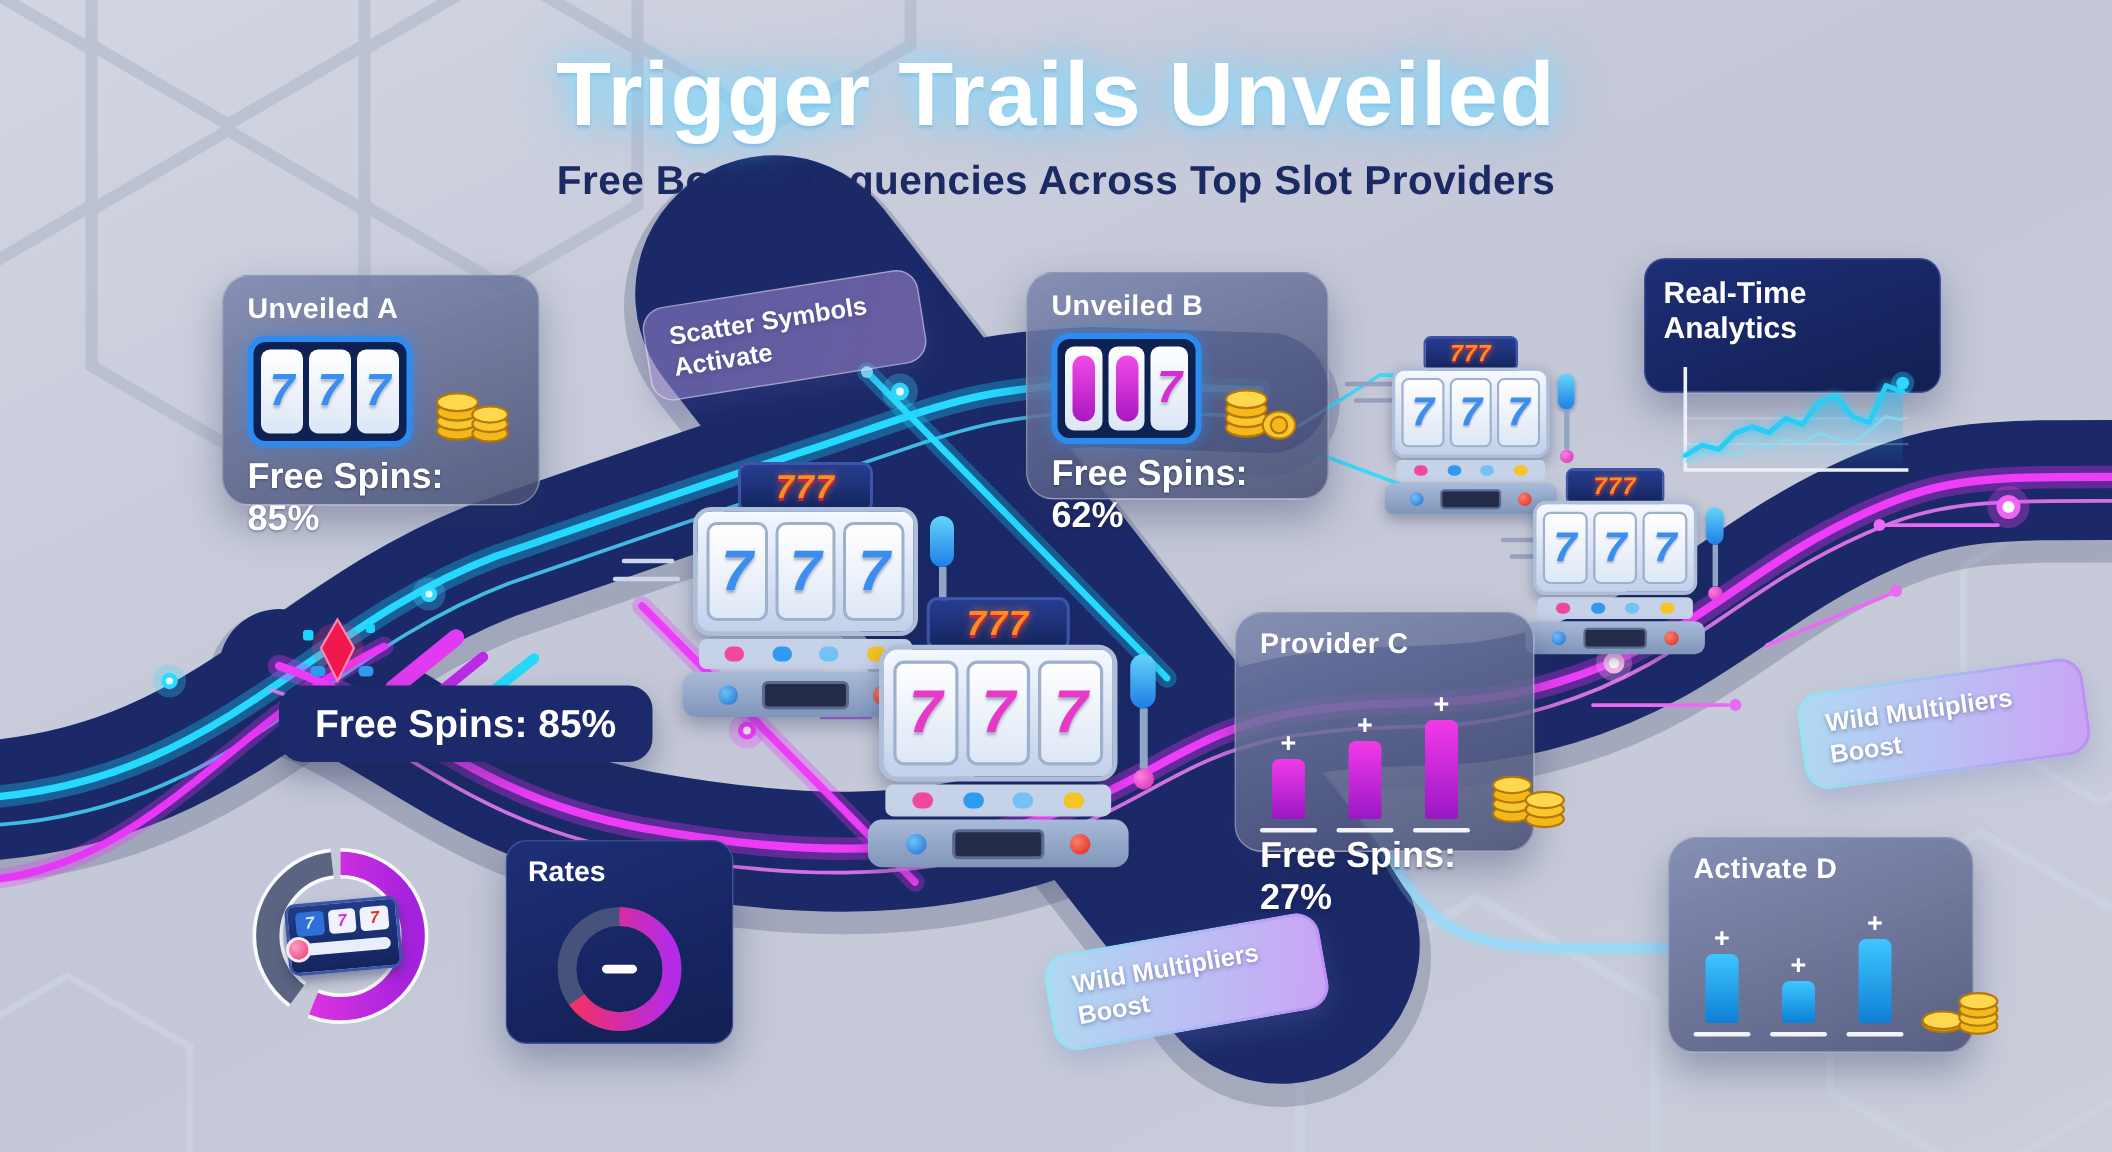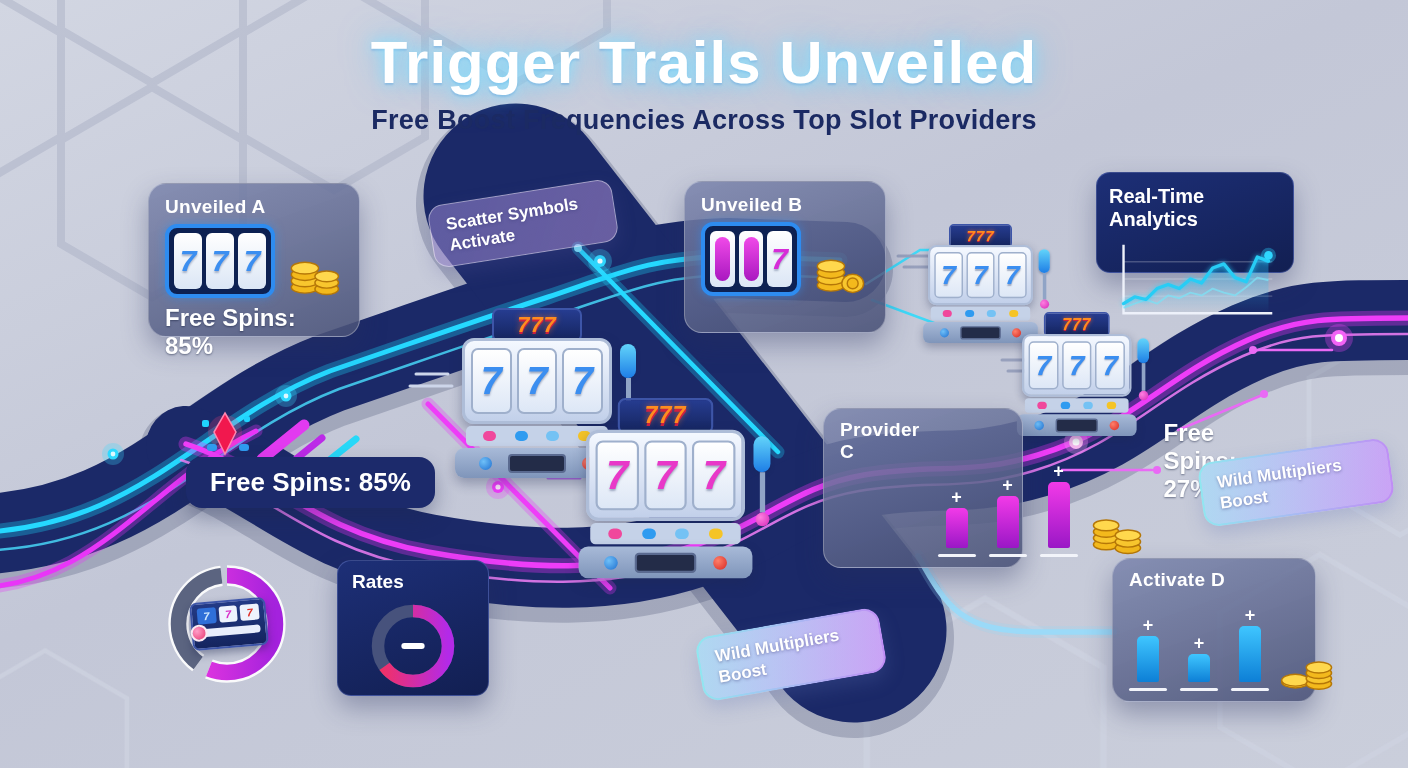--- a/index.html
+++ b/index.html
@@ -431,23 +431,24 @@
         <g stroke="#b57708" stroke-width="1.6">
           <ellipse cx="22" cy="48" rx="15" ry="6.5" fill="#f3b91c"></ellipse>
             <ellipse cx="22" cy="41" rx="15" ry="6.5" fill="#f8c62e"></ellipse>
           <ellipse cx="22" cy="34" rx="15" ry="6.5" fill="#f3b91c"></ellipse>
             <ellipse cx="22" cy="27" rx="15" ry="6.5" fill="#ffd84d"></ellipse>
           <ellipse cx="46" cy="46" rx="12" ry="10" fill="#f8c62e"></ellipse>
             <circle cx="46" cy="46" r="6" fill="#f3b91c"></circle>
         </g>
       </svg>
     </div>
-  </div>
-
-  <div class="card navy" style="left:1096px;top:172px;width:198px;height:101px;padding:10px 12px;border-radius:14px;">
+    <div class="card-value">Free Spins: 62%</div>
+  </div>
+
+  <div class="card navy" style="left:1096px;top:172px;width:198px;height:90px;padding:10px 12px;border-radius:14px;">
     <div class="an-title">Real-Time Analytics</div>
     <svg viewBox="0 0 172 86" style="width:174px;height:82px">
       <defs>
         <linearGradient id="ag" x1="0" y1="0" x2="0" y2="1">
           <stop offset="0" stop-color="rgba(30,190,250,.45)"></stop>
             <stop offset="1" stop-color="rgba(30,190,250,0)"></stop>
         </linearGradient>
       </defs>
       <line x1="10" y1="26" x2="166" y2="26" stroke="rgba(255,255,255,.22)" stroke-width="1.5"></line>
       <line x1="10" y1="44" x2="166" y2="44" stroke="rgba(255,255,255,.22)" stroke-width="1.5"></line>
@@ -461,21 +462,21 @@
     </svg>
   </div>
 
   <div class="tag purple" style="left:430px;top:192px;width:152px;transform:rotate(-9deg);">
     <span>Scatter Symbols</span>
     <span>Activate</span>
   </div>
 
   <div class="fs-pill" style="left:186px;top:457px;">Free Spins: 85%</div>
 
-  <div class="card glass" style="left:823px;top:408px;width:200px;height:160px;padding:10px 16px;display:flex;gap:18px;">
+  <div class="card glass" style="left:823px;top:408px;width:200px;height:160px;padding:10px 16px;display:flex;flex-direction:column;gap:2px;">
     <div class="card-title">Provider C</div>
     <div class="card-row" style="flex:1;align-items:flex-end;">
       <div class="bars">
           <div class="bar-col">
             <span class="bar-plus">+</span>
             <div class="bar" style="height:40px;background:linear-gradient(#f23ae8,#9a17c6)"></div>
             <div class="bar-base"></div>
           </div>
           <div class="bar-col">
             <span class="bar-plus">+</span>

